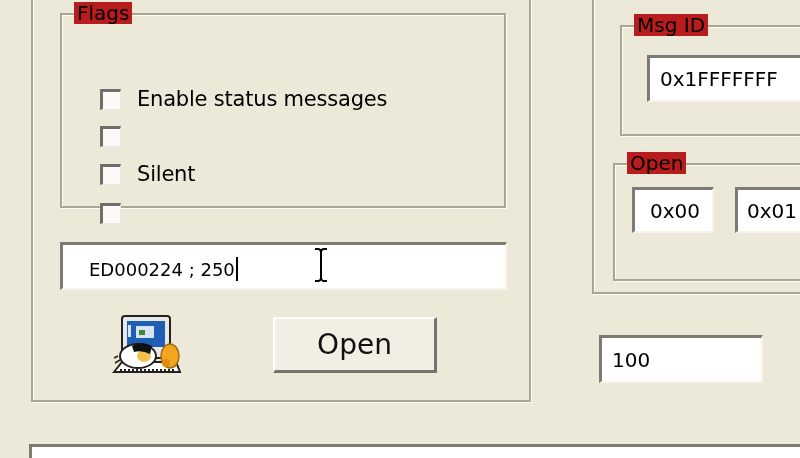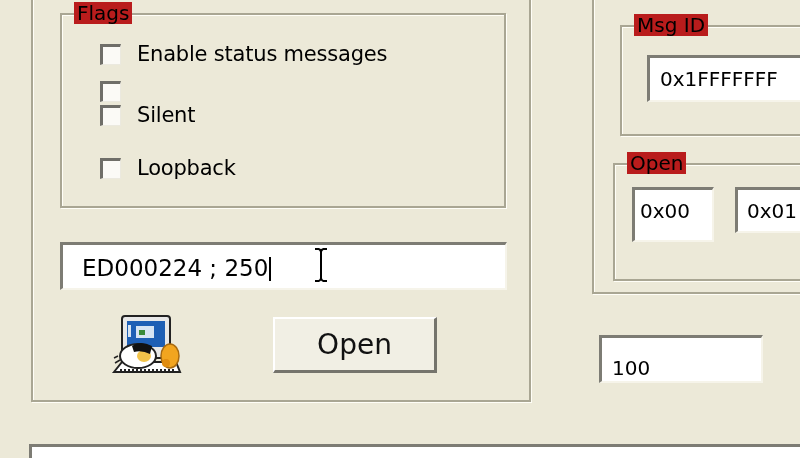--- a/index.html
+++ b/index.html
@@ -14,21 +14,21 @@
       border:2px solid #a9a693;
       box-shadow: inset 1px 1px 0 #fffef7, 1px 1px 0 #fffef7;
       box-sizing:border-box;
     }
     .legend {
       position:absolute; top:-13px; left:12px;
       background:#b91c1c; padding:0 3px;
       font-size:20px; line-height:22px; color:#000;
       white-space:nowrap;
     }
-    .checkrow { position:absolute; left:100px; height:28px; display:flex; align-items:center; }
+    .checkrow { position:absolute; left:100px; height:28px; display:flex; align-items:center;margin-top:45px; }
     .checkbox {
       width:21px; height:21px; box-sizing:border-box;
       background:#fbfaf6;
       border-top:3px solid #6f6e68; border-left:3px solid #6f6e68;
       border-right:1px solid #ebe9df; border-bottom:1px solid #ebe9df;
       margin-right:16px; cursor:pointer;
     }
     .checklabel { font-size:21px; white-space:nowrap; letter-spacing:-0.2px; }
     .textfield {
       position:absolute; box-sizing:border-box; background:#fff;
@@ -56,30 +56,29 @@
   <span class="legend">Flags</span>
 </div>
 
 <div class="checkrow" style="top:40px;">
   <div class="checkbox"></div>
   <span class="checklabel">Enable status messages</span>
 </div>
 <div class="checkrow" style="top:77px;">
   <div class="checkbox"></div>
 </div>
-<div class="checkrow" style="top:101px;">
+<div class="checkrow" style="top:115px;">
   <div class="checkbox"></div>
   <span class="checklabel">Silent</span>
 </div>
 <div class="checkrow" style="top:154px;">
   <div class="checkbox"></div>
-  <span class="checklabel">Loopback</span>
 </div>
 
-<div class="textfield" style="left:60px; top:242px; width:447px; height:48px; padding-top:12px; padding-left:19px; font-size:23px;">
+<div class="textfield" style="left:60px; top:242px; width:447px; height:48px; padding-top:12px; padding-left:26px; font-size:18px;">
   <span>ED000224 ; 250</span><span class="caret"></span>
 </div>
 
 <svg class="ibeam" viewBox="0 0 16 36">
   <path d="M2 2 H6 M10 2 H14 M6 2 Q8 3 8 5 Q8 3 10 2 M8 5 V31 M6 34 Q8 33 8 31 Q8 33 10 34 M2 34 H6 M10 34 H14" stroke="#000" stroke-width="2" fill="none"></path>
 </svg>
 
 <svg style="position:absolute; left:110px; top:314px; width:75px; height:70px;" viewBox="0 0 75 70">
   <rect x="12" y="2" width="48" height="42" rx="3" fill="#e8e8e8" stroke="#222" stroke-width="2"></rect>
   <rect x="17" y="7" width="38" height="26" fill="#1e5fb5"></rect>
@@ -103,26 +102,26 @@
 <div class="groupbox" style="left:620px; top:25px; width:200px; height:111px;">
   <span class="legend">Msg ID</span>
 </div>
 <div class="textfield" style="left:647px; top:55px; width:180px; height:47px; padding-top:11px; padding-left:10px;">
   <span>0x1FFFFFFF</span>
 </div>
 
 <div class="groupbox" style="left:613px; top:163px; width:200px; height:118px;">
   <span class="legend">Open</span>
 </div>
-<div class="textfield" style="left:632px; top:187px; width:82px; height:55px; padding-top:11px; padding-left:5px;">
+<div class="textfield" style="left:632px; top:187px; width:82px; height:46px; padding-top:11px; padding-left:15px;">
   <span>0x00</span>
 </div>
 <div class="textfield" style="left:735px; top:187px; width:82px; height:46px; padding-top:11px; padding-left:9px;">
   <span>0x01</span>
 </div>
 
-<div class="textfield" style="left:599px; top:335px; width:164px; height:48px; padding-top:20px; padding-left:10px;">
+<div class="textfield" style="left:599px; top:335px; width:164px; height:48px; padding-top:12px; padding-left:10px;">
   <span>100</span>
 </div>
 
 <div class="textfield" style="left:29px; top:444px; width:800px; height:40px;">
   <span></span>
 </div>
 
 </body></html>

